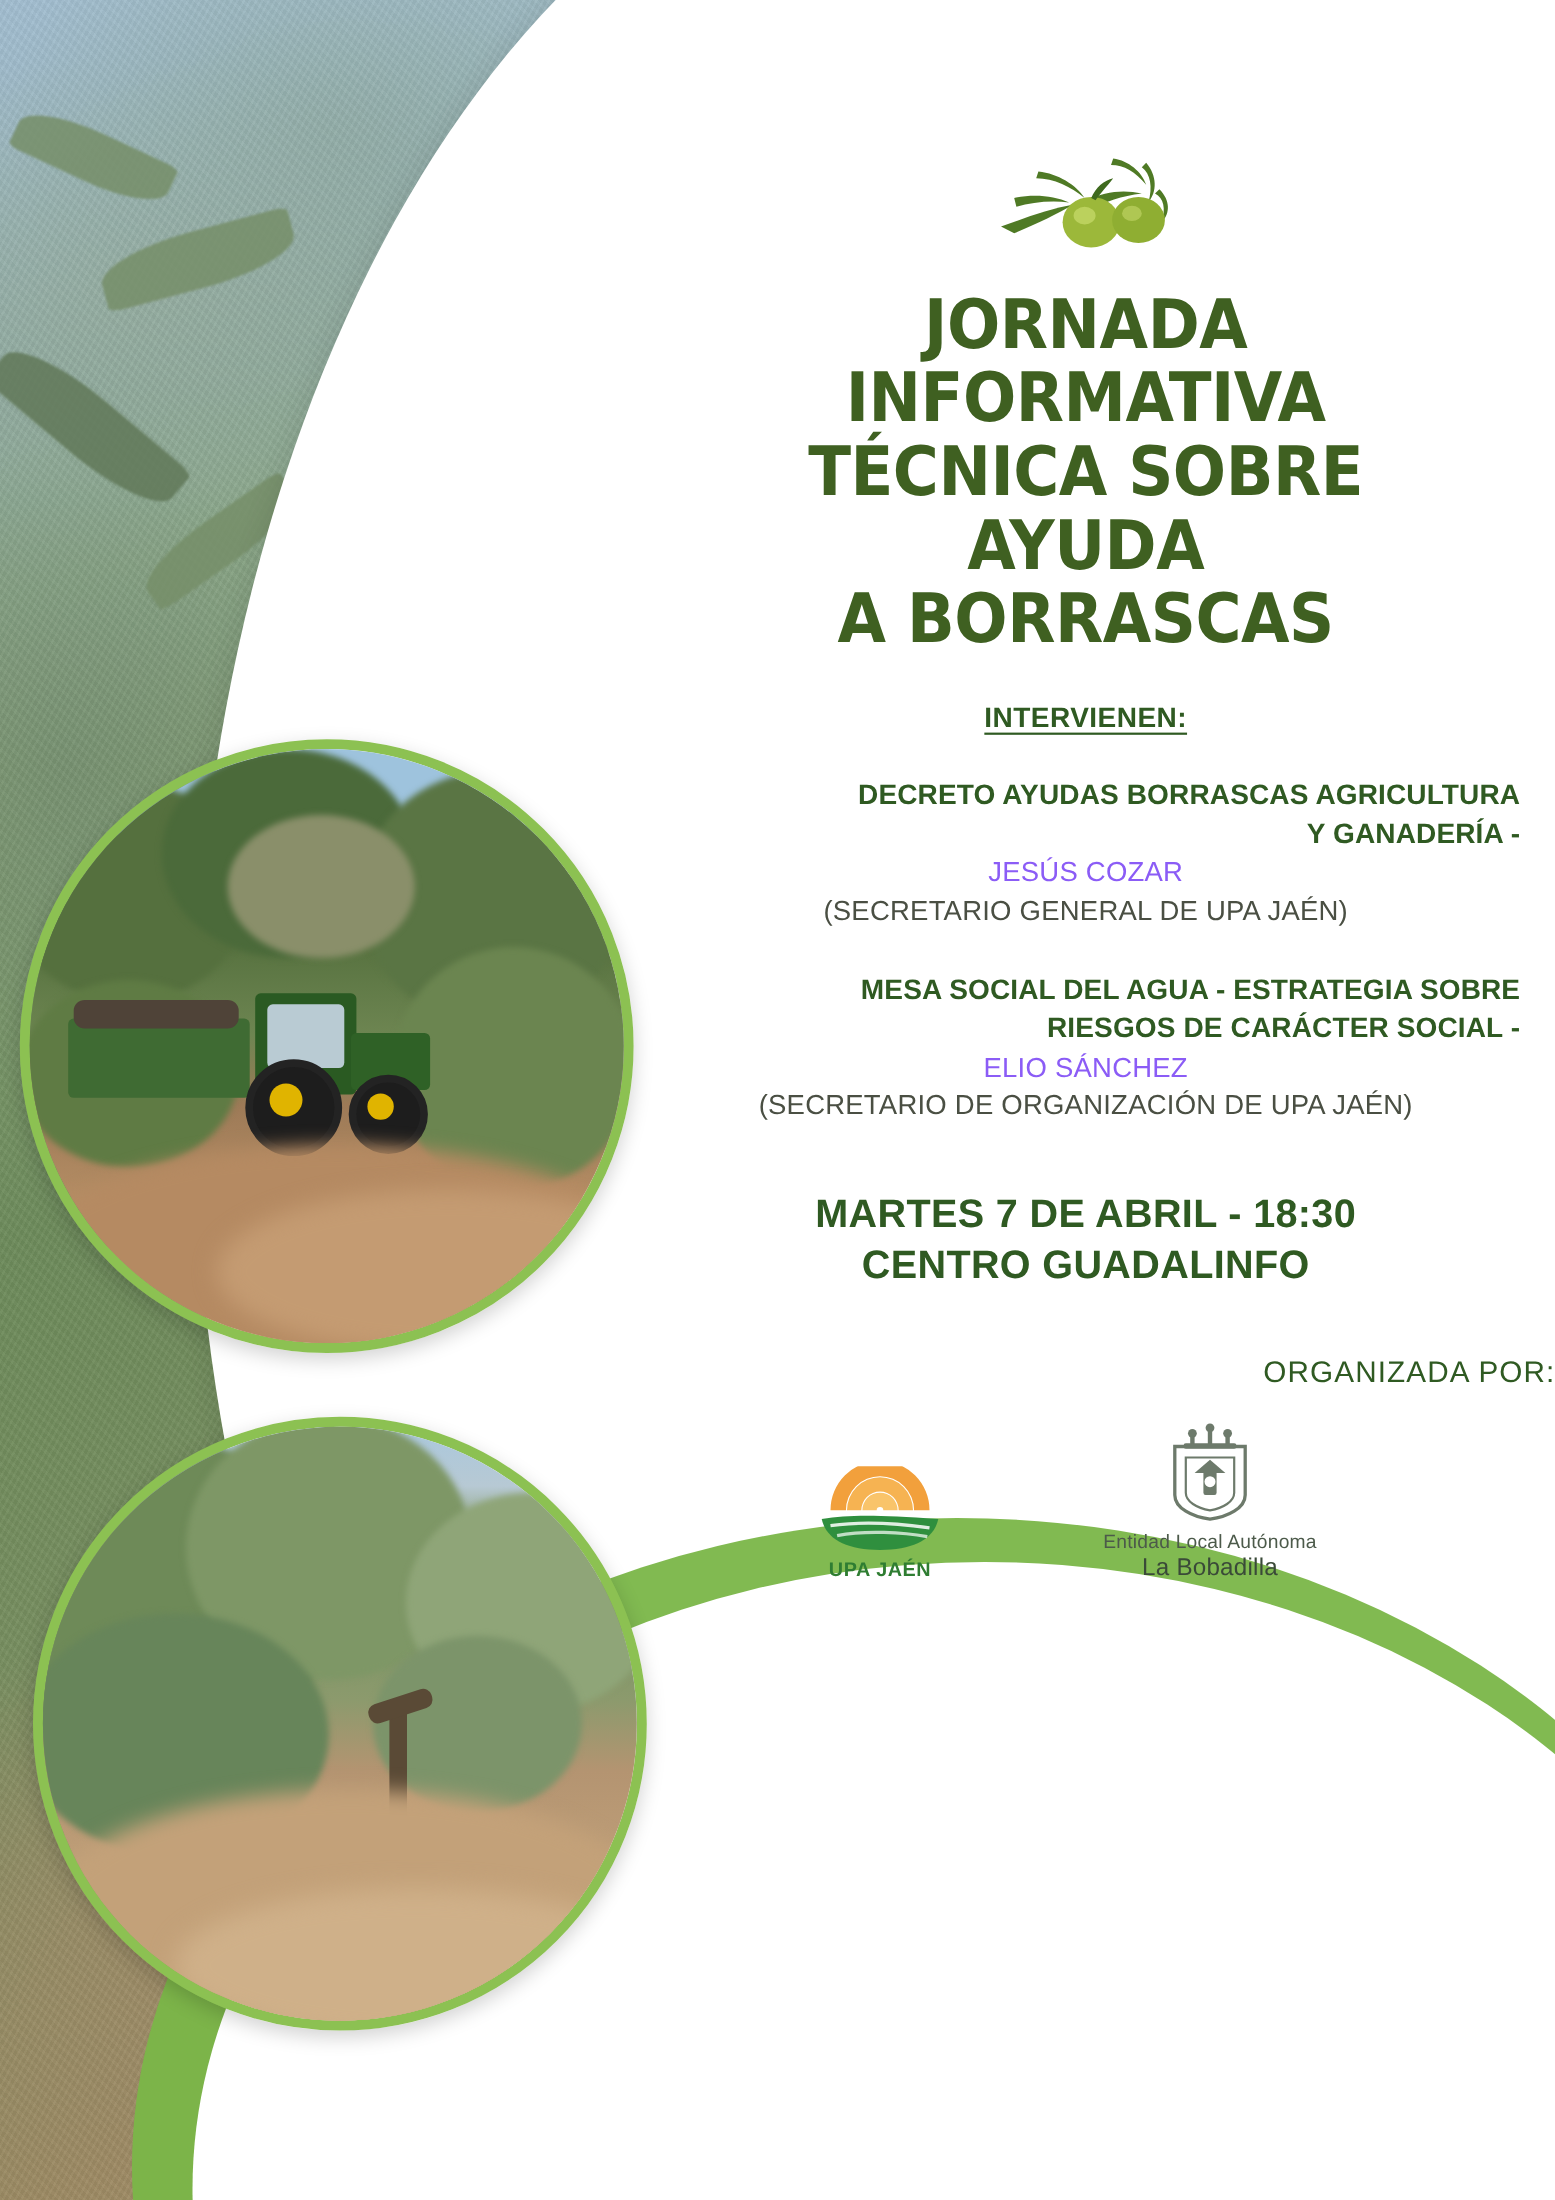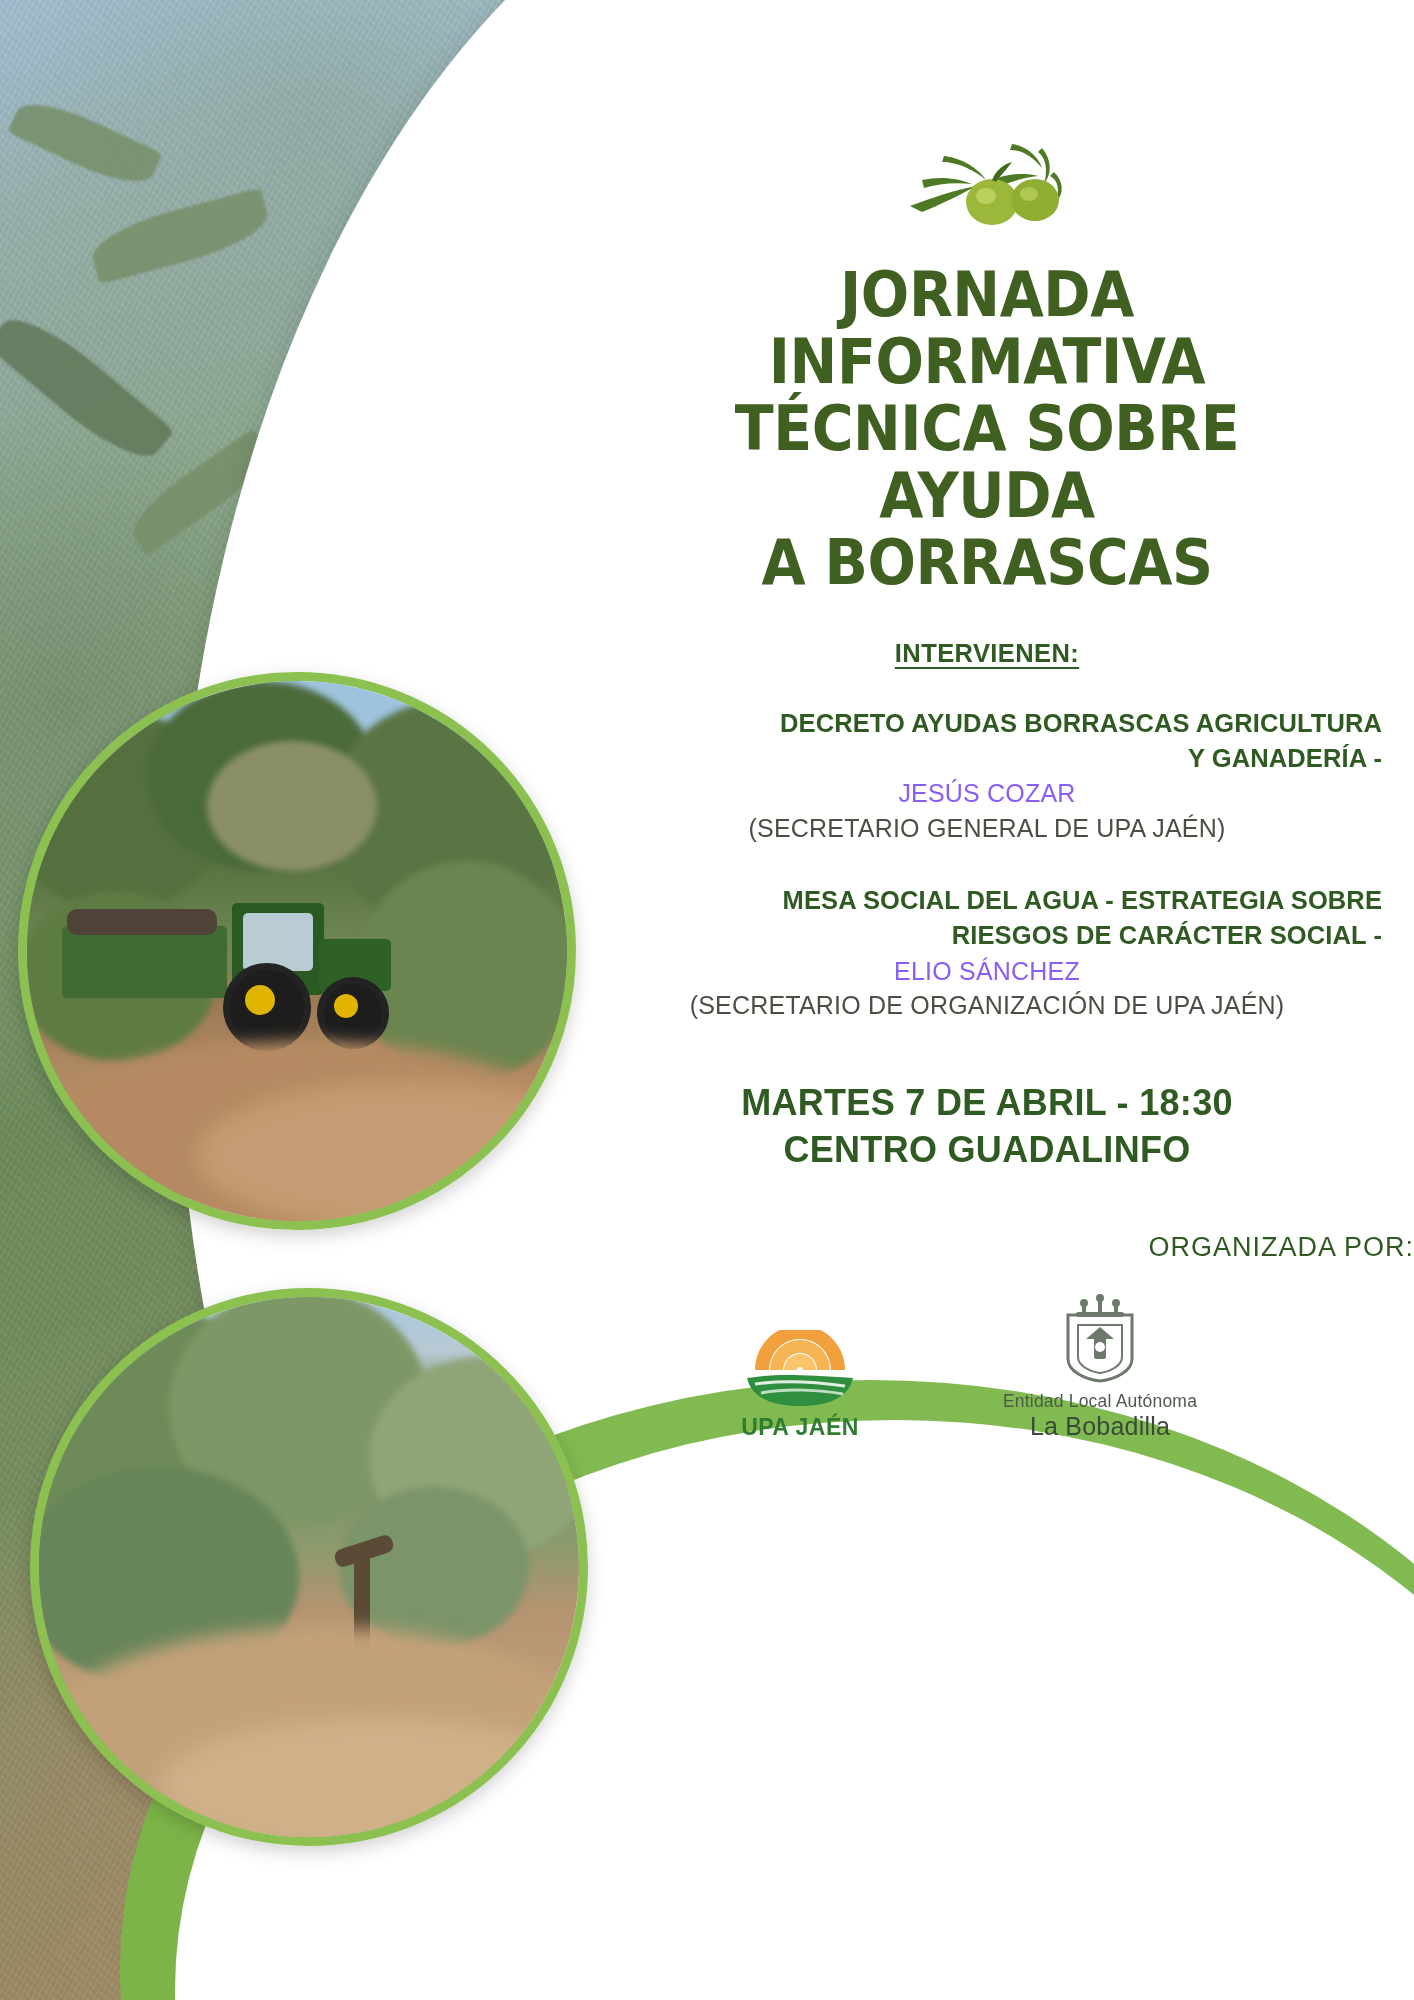--- a/index.html
+++ b/index.html
@@ -262,21 +262,21 @@
   }
   .upa-mark {
     width: 122px;
     height: 78px;
     margin: 0 auto;
     position: relative;
   }
   .upa-text {
     margin-top: 6px;
     color: #2f7d32;
-    font-size: 23px;
+    font-size: 18px;
     font-weight: bold;
     letter-spacing: 0.5px;
   }
 
   
   .ela-logo {
     width: 300px;
     text-align: center;
   }
   .ela-shield {
@@ -286,21 +286,21 @@
     position: relative;
   }
   .ela-line1 {
     margin-top: 6px;
     color: #4c5a4a;
     font-size: 17.5px;
     letter-spacing: 0.2px;
   }
   .ela-line2 {
     color: #3a4a38;
-    font-size: 25px;
+    font-size: 22px;
     letter-spacing: 0.2px;
   }
 </style>
 </head>
 <body>
 
 <div class="poster">
 
   <div class="bg-photo"></div>
   <div class="bg-noise"></div>

